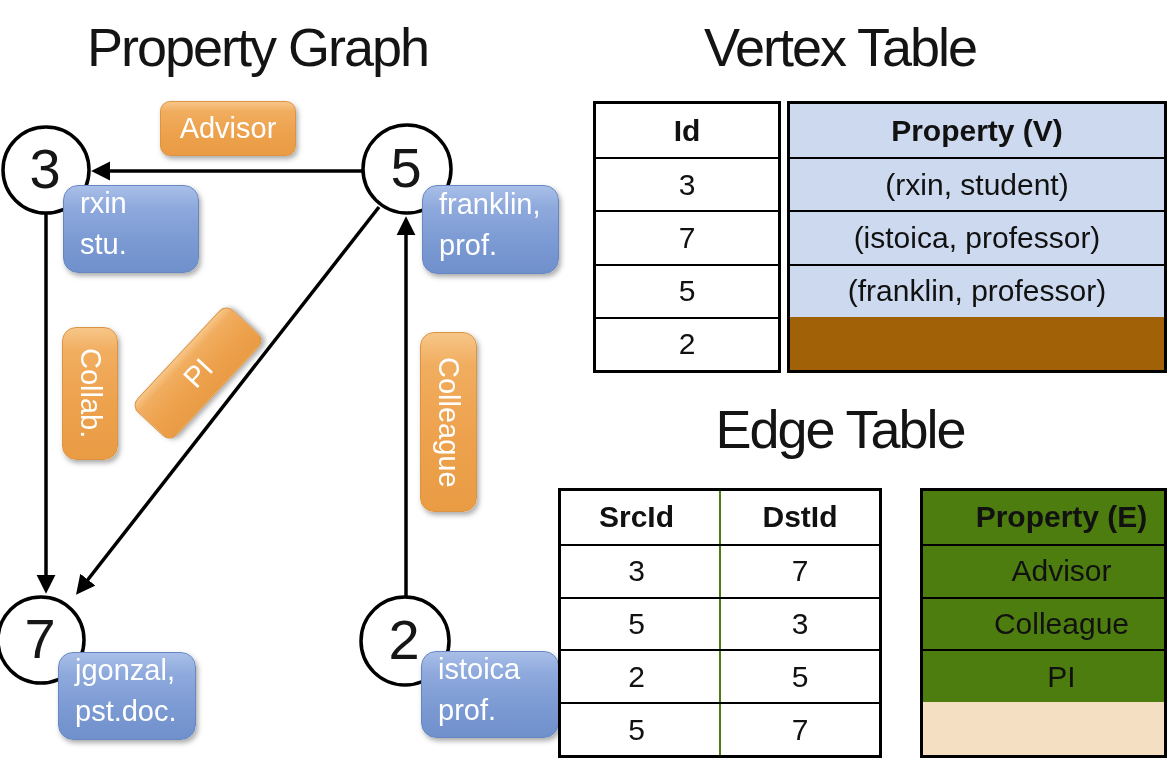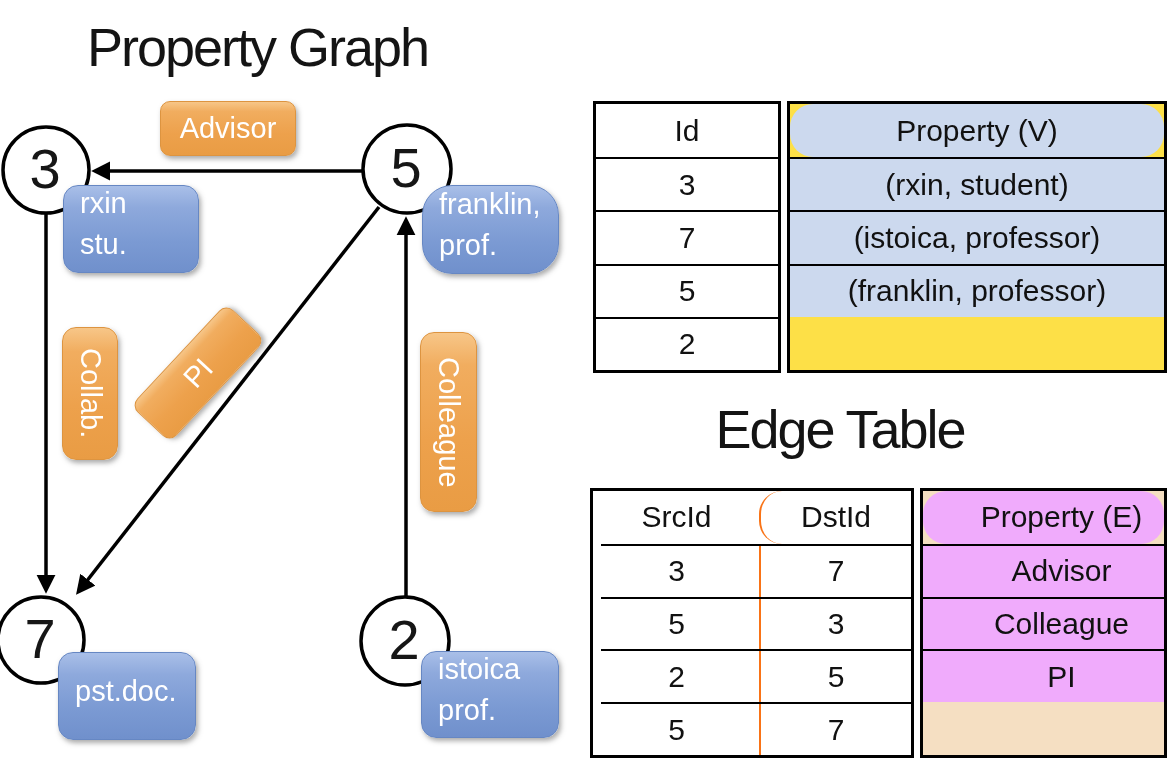--- a/index.html
+++ b/index.html
@@ -29,47 +29,48 @@
   #label-collab    { left:62px;  top:327px; width:56px;  height:133px; }
   #label-colleague { left:420px; top:332px; width:57px;  height:180px; }
   #label-pi        { left:128px; top:346px; width:140px; height:54px; transform:rotate(-47deg); }
 
   
   .bbox { position:absolute; padding:8px 10px 18px 16px; display:flex; flex-direction:column; justify-content:center;
           background:linear-gradient(180deg,#a9bfe8 0%,#8ea9dc 25%,#7b9ad3 65%,#7090cc 100%);
           border:1px solid #6687c3; border-radius:15px; color:#fff; font-size:29px; line-height:41px;
           box-shadow:2px 3px 5px rgba(90,90,90,.5); }
   #prop-rxin     { left:63px;  top:185px; width:136px; height:88px; }
-  #prop-franklin { left:422px; top:185px; width:137px; height:89px;border-radius:30px; }
+  #prop-franklin { left:422px; top:185px; width:137px; height:89px; }
   #prop-jgonzal  { left:58px;  top:652px; width:138px; height:88px; }
   #prop-istoica  { left:421px; top:651px; width:138px; height:87px; }
 
   
   .tbl { position:absolute; border:3px solid #000; display:grid; grid-template-rows:repeat(5,1fr); background:#fff; }
   .tbl .trow { display:grid; border-top:2px solid #000; }
   .tbl .trow:first-child { border-top:none; }
   .cell { display:flex; align-items:center; justify-content:center; font-size:30px; white-space:nowrap; }
-  .cell.hdr { font-weight:normal;border-radius:23px; }
+  .cell.hdr { font-weight:bold; }
 
   #vtable-id   { left:593px; top:101px; width:188px; height:272px; }
-  #vtable-prop { left:787px; top:101px; width:380px; height:272px; background:#fde047; }
+  #vtable-prop { left:787px; top:101px; width:380px; height:272px; background:#a16207; }
   #vtable-prop .cell { background:#ccd9ee; }
 
-  #etable-ids  { left:590px; top:488px; width:324px; height:270px;padding-left:8px; }
+  #etable-ids  { left:558px; top:488px; width:324px; height:270px; }
   #etable-ids .trow { grid-template-columns:151px 1fr; }
-  #etable-ids .cell + .cell { border-left:2px solid #f97316;margin-left:7px; }
+  #etable-ids .cell + .cell { border-left:2px solid #4d7c0f;margin-left:7px; }
   #etable-prop { left:920px; top:488px; width:247px; height:270px; background:#f5dfc2; }
-  #etable-prop .cell { background:#f0abfc;padding-left:36px; }
+  #etable-prop .cell { background:#4d7c0f;padding-left:36px; }
 </style>
 </head>
 <body>
 
 <div id="slide">
 
   <div class="title" id="title-graph">Property Graph</div>
+  <div class="title" id="title-vertex">Vertex Table</div>
   <div class="title" id="title-edge">Edge Table</div>
 
   <svg id="graph-svg" viewBox="0 0 585 760">
     <defs>
       <marker id="arrow" viewBox="0 0 10 10" refX="7.5" refY="5" markerWidth="5.5" markerHeight="5.5" orient="auto">
         <path d="M0,0 L10,5 L0,10 z" fill="#000"></path>
       </marker>
     </defs>
     <line class="edge" x1="363" y1="171" x2="96" y2="171" marker-end="url(#arrow)"></line>
     <line class="edge" x1="46" y1="213" x2="46" y2="589" marker-end="url(#arrow)"></line>
@@ -93,20 +94,21 @@
 
   <div class="bbox" id="prop-rxin">
     <div>rxin</div>
     <div>stu.</div>
   </div>
   <div class="bbox" id="prop-franklin">
     <div>franklin,</div>
     <div>prof.</div>
   </div>
   <div class="bbox" id="prop-jgonzal">
+    <div>jgonzal,</div>
     <div>pst.doc.</div>
   </div>
   <div class="bbox" id="prop-istoica">
     <div>istoica</div>
     <div>prof.</div>
   </div>
 
   <div class="tbl" id="vtable-id">
     <div class="trow">
         <div class="cell hdr">Id</div>

